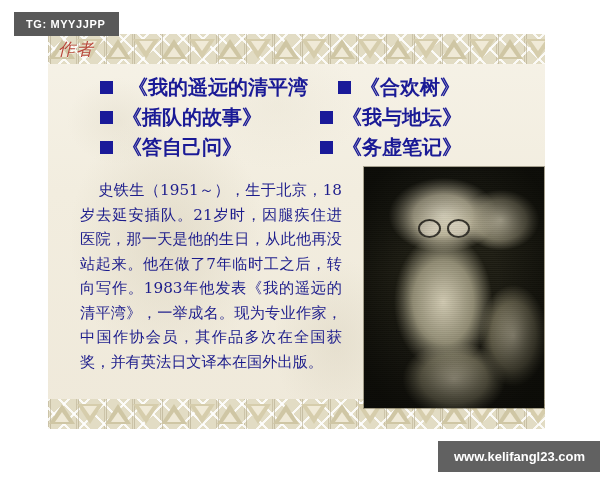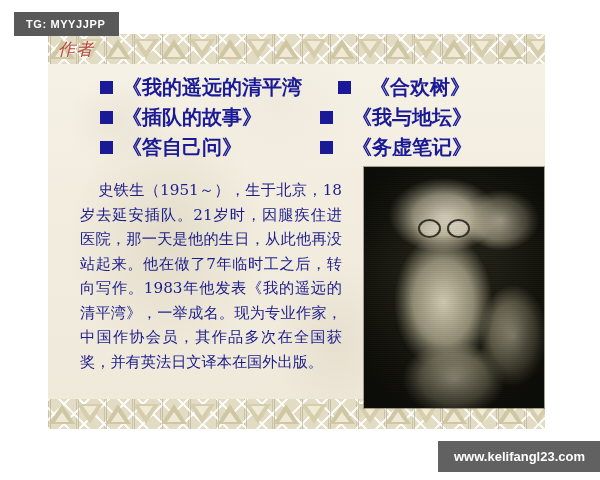--- a/index.html
+++ b/index.html
@@ -178,24 +178,24 @@
   }
   .work-item .bullet {
     display: inline-block;
     width: 13px;
     height: 13px;
     background: #1a1a99;
     margin-right: 9px;
     flex: 0 0 13px;
   }
   .col-a { width: 220px; }
-  .col-b { width: auto; gap: 10px; }
-
-  
-  .row1 .col-a { width: 238px; }
+  .col-b { width: auto; }
+
+  
+  .row1 .col-a { width: 238px; gap: 6px; }
 
   
   .bio {
     position: absolute;
     left: 18px;
     top: 130px;
     width: 290px;
     z-index: 10;
     color: #1c1c8c;
     font-family: "DejaVu Serif", "Liberation Serif", serif;

